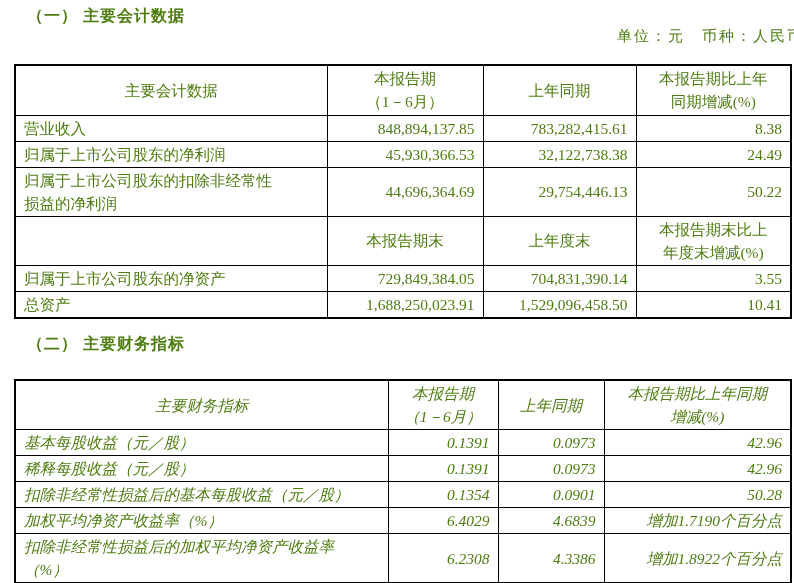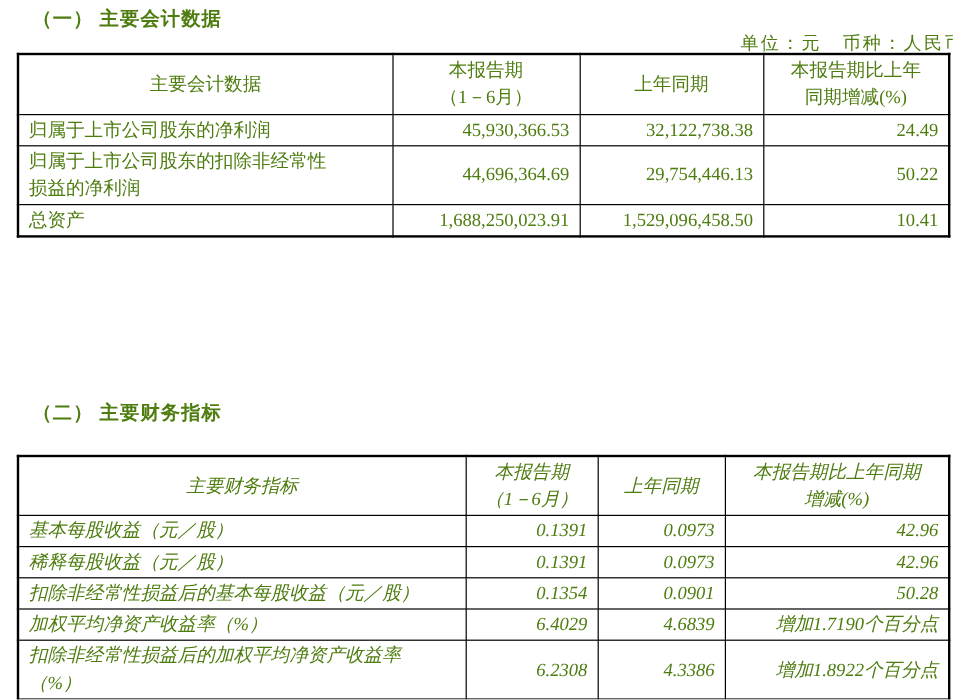--- a/index.html
+++ b/index.html
@@ -32,21 +32,21 @@
     white-space: pre;
   }
   table.fin {
     position: absolute;
     left: 14px;
     border-collapse: collapse;
     table-layout: fixed;
     width: 776px;
     border: 2px solid #000;
   }
-  #table1 { top: 44px; border-radius: 20px; }
+  #table1 { top: 64px; border-radius: 20px; }
   #table2 { top: 379px; font-style: italic; }
   table.fin td {
     border: 1px solid #000;
     font-size: 15.5px;
     line-height: 23px;
     padding: 1px 8px;
     vertical-align: middle;
     white-space: pre-line;
     overflow: hidden;
   }
@@ -73,31 +73,50 @@
     <tbody>
         <tr style="height:50px">
       <td class="hc">主要会计数据</td>
       <td class="hc">本报告期
 （1－6月）</td>
       <td class="hc">上年同期</td>
       <td class="hc">本报告期比上年
 同期增减(%)</td>
     </tr>
     <tr style="height:25px">
+      <td class="lbl">营业收入</td>
+      <td class="num">848,894,137.85</td>
+      <td class="num">783,282,415.61</td>
+      <td class="num">8.38</td>
+    </tr>
+    <tr style="height:25px">
       <td class="lbl">归属于上市公司股东的净利润</td>
       <td class="num">45,930,366.53</td>
       <td class="num">32,122,738.38</td>
       <td class="num">24.49</td>
     </tr>
     <tr style="height:49px">
       <td class="lbl">归属于上市公司股东的扣除非经常性
 损益的净利润</td>
       <td class="num">44,696,364.69</td>
       <td class="num">29,754,446.13</td>
       <td class="num">50.22</td>
+    </tr>
+    <tr style="height:47px">
+      <td class="hc"></td>
+      <td class="hc">本报告期末</td>
+      <td class="hc">上年度末</td>
+      <td class="hc">本报告期末比上
+年度末增减(%)</td>
+    </tr>
+    <tr style="height:24px">
+      <td class="lbl">归属于上市公司股东的净资产</td>
+      <td class="num">729,849,384.05</td>
+      <td class="num">704,831,390.14</td>
+      <td class="num">3.55</td>
     </tr>
     <tr style="height:26px">
       <td class="lbl">总资产</td>
       <td class="num">1,688,250,023.91</td>
       <td class="num">1,529,096,458.50</td>
       <td class="num">10.41</td>
     </tr>
   </tbody>
     </table>
 

